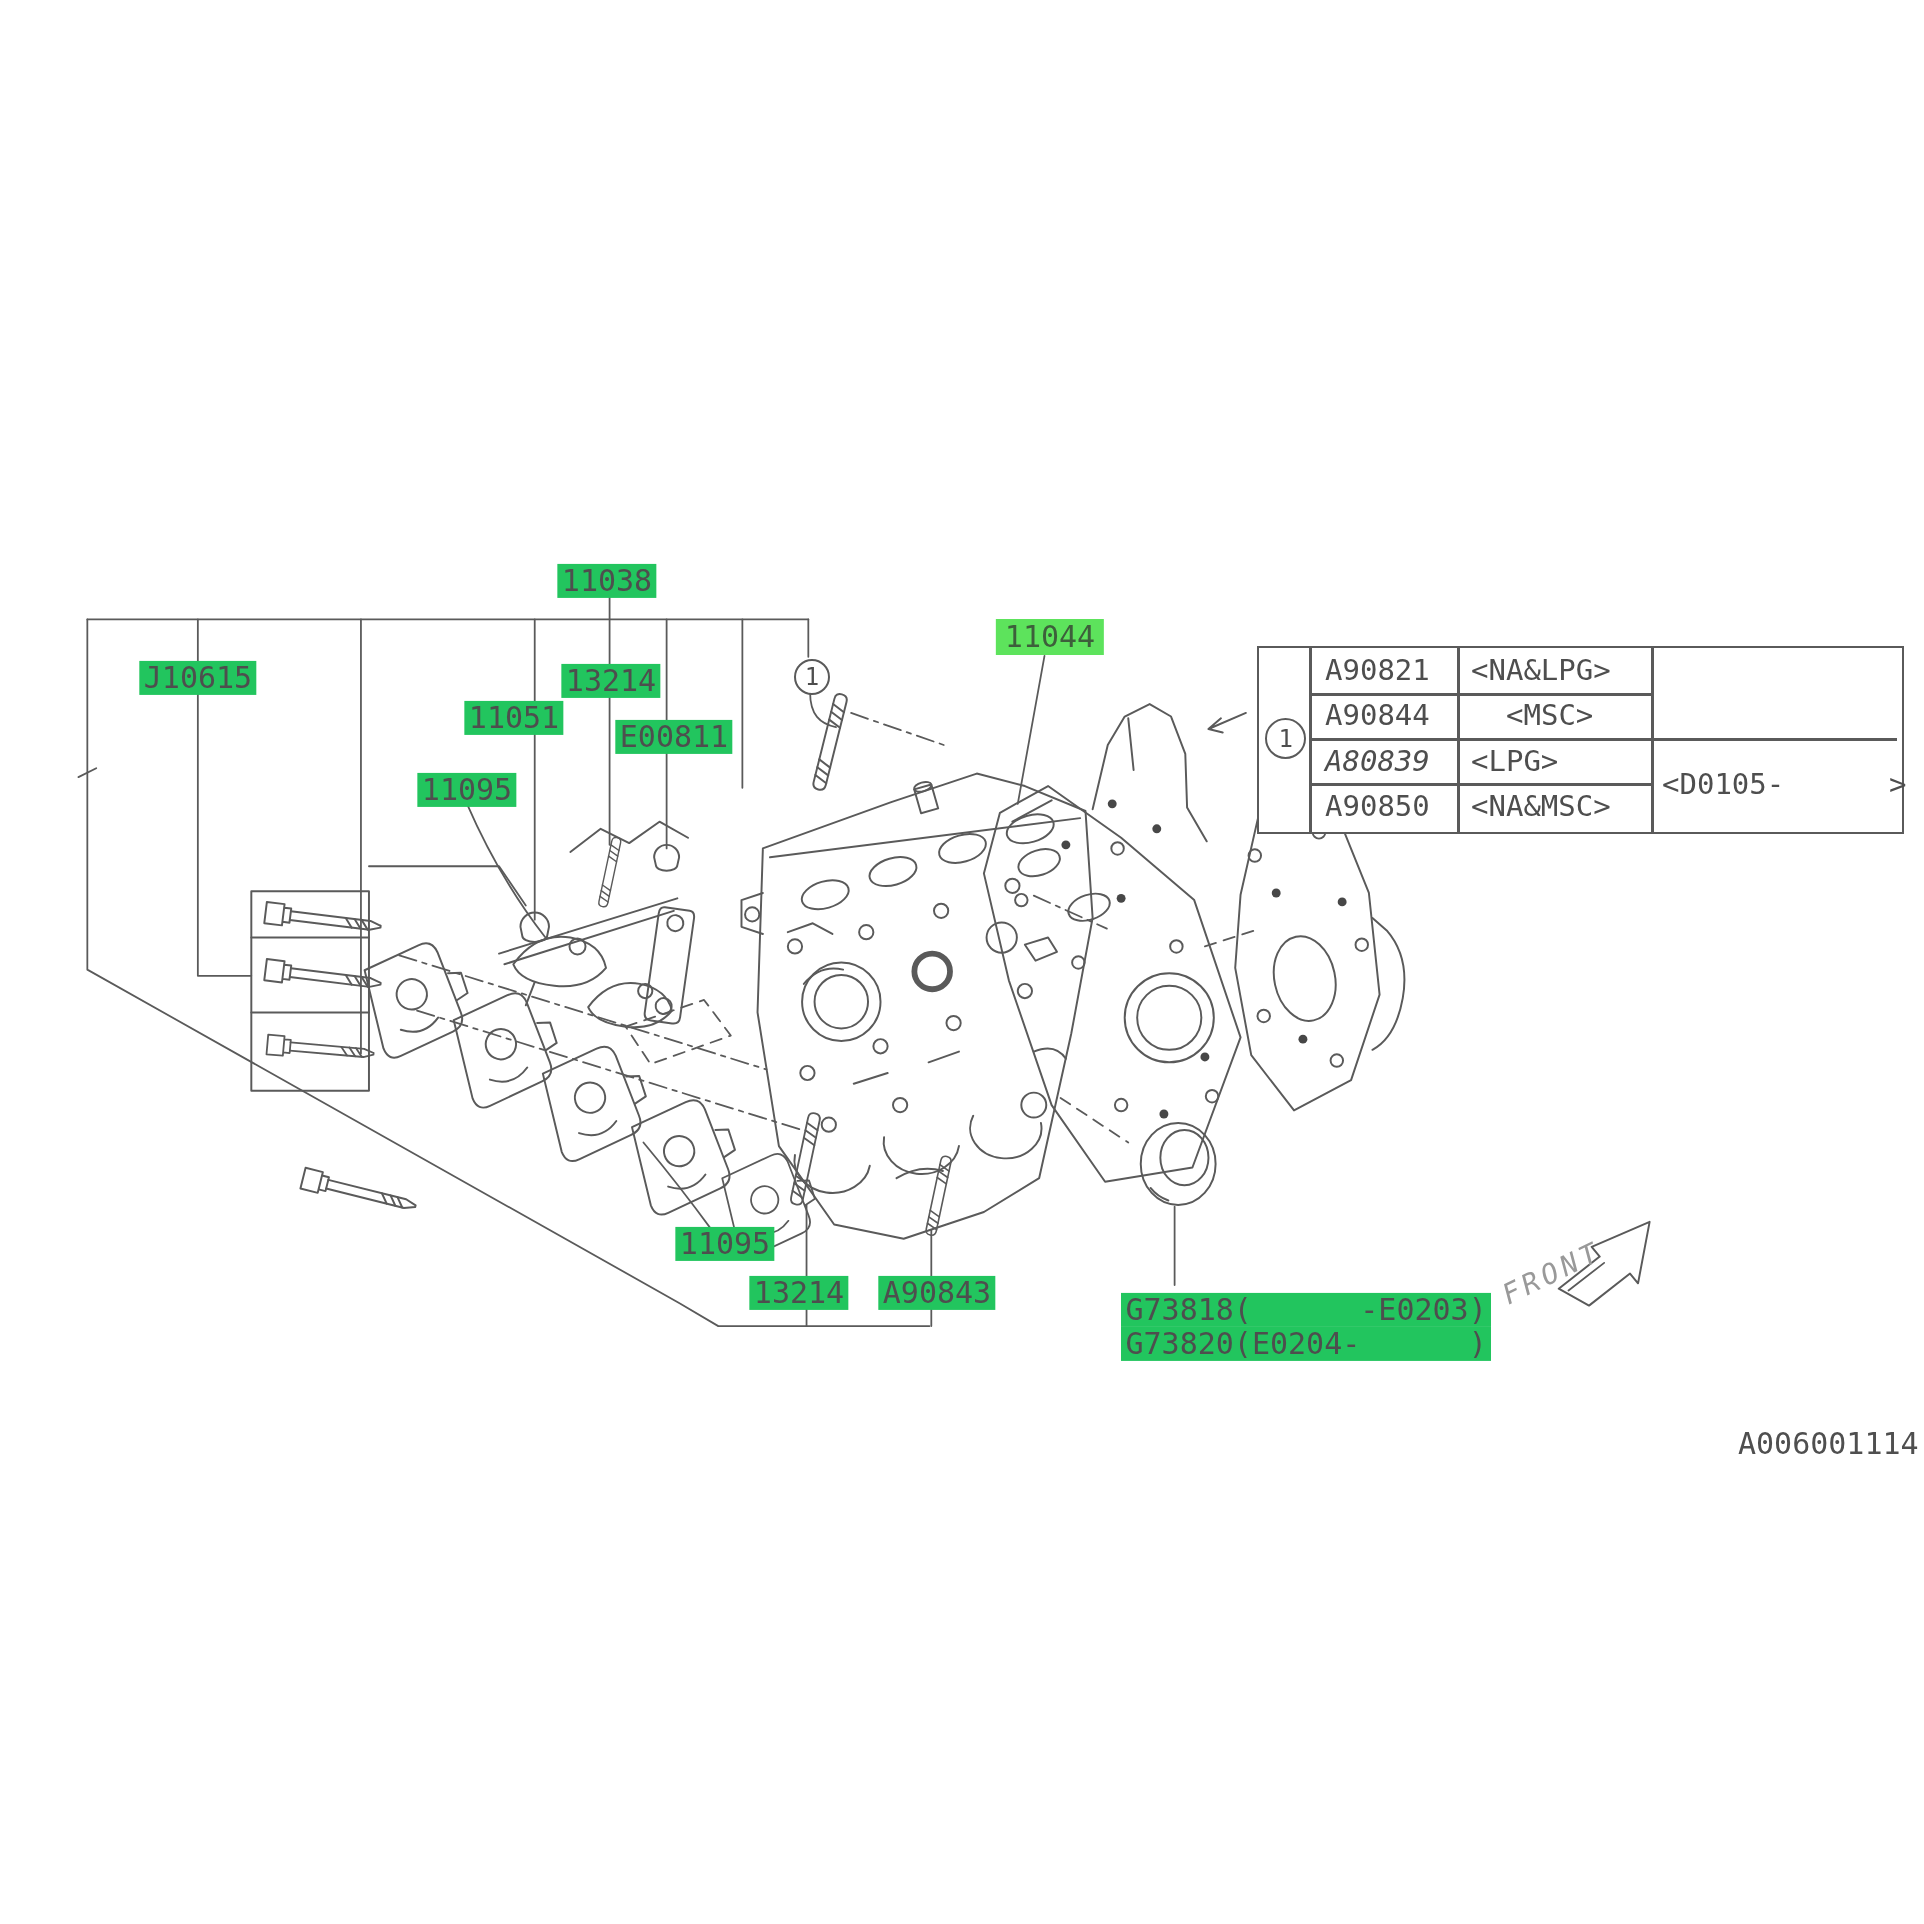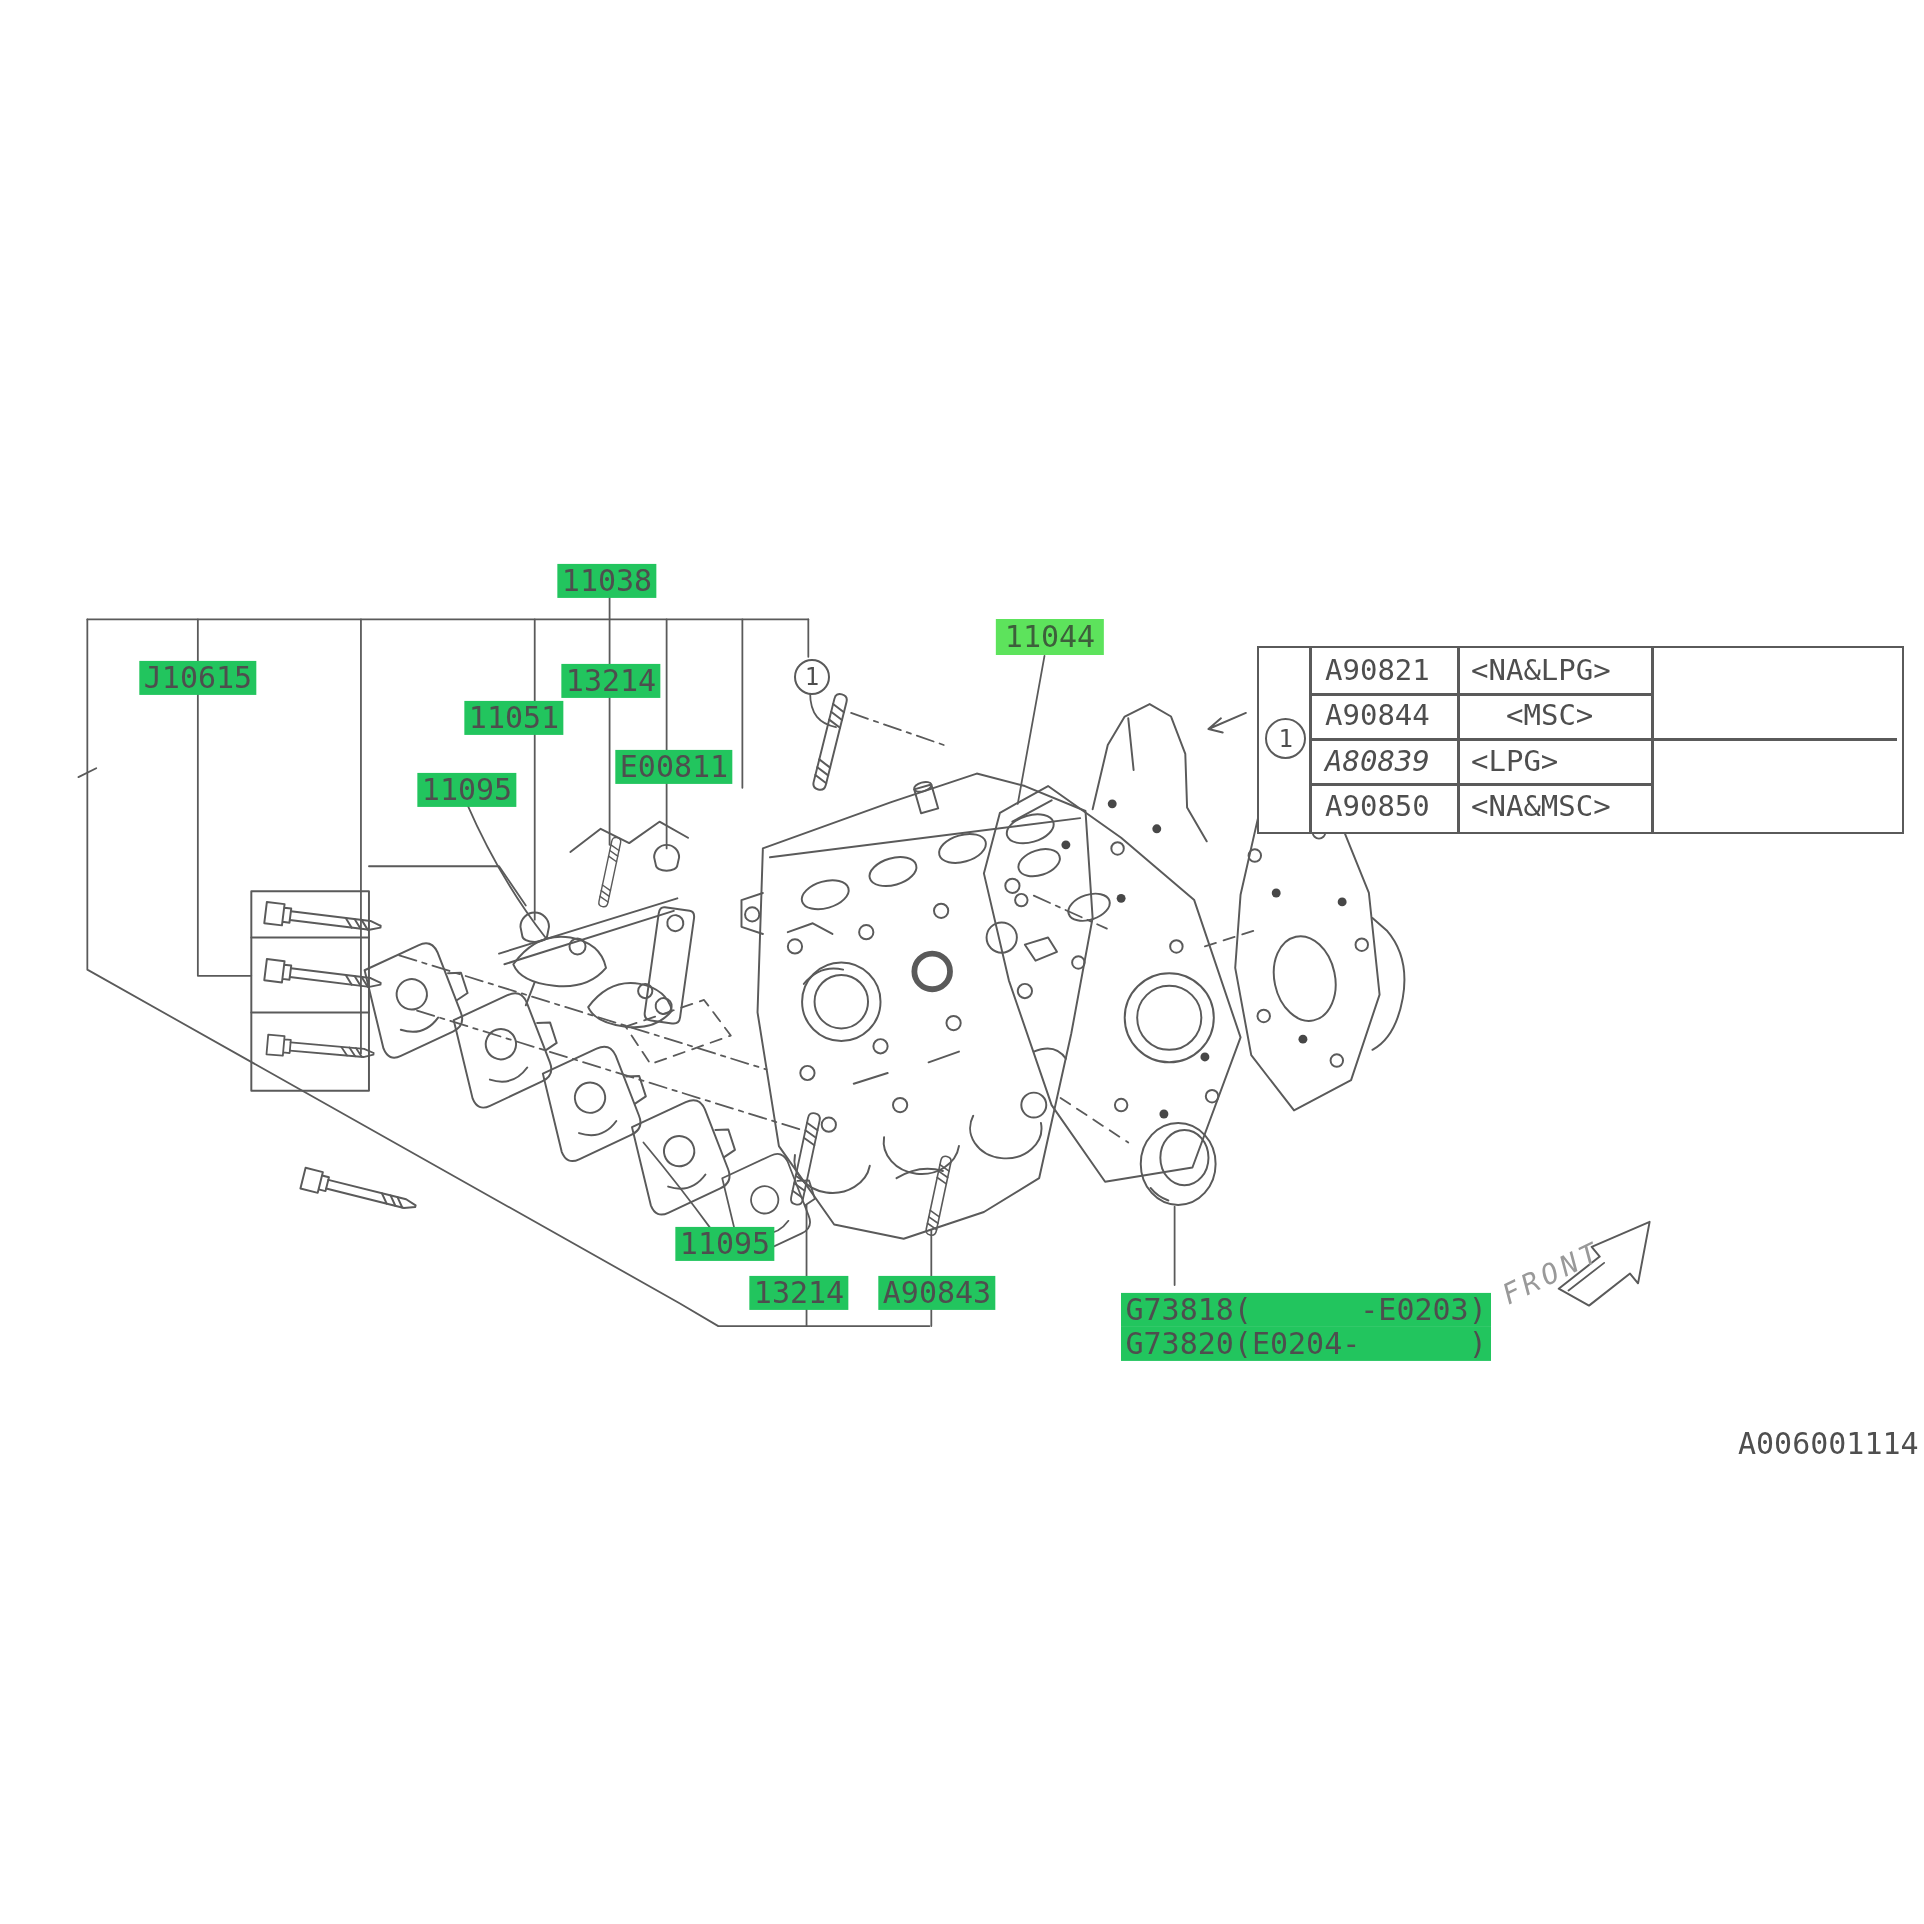--- a/index.html
+++ b/index.html
@@ -213,21 +213,21 @@
     <g>
       <path class="ln" d="M1749,1446 L1795,1410 L1786,1399 L1851,1371 L1838,1440 L1829,1429 L1783,1465 Z"></path>
       <path class="ln thin" d="M1760,1448 L1800,1417"></path>
     </g>
   </svg>
 
   <div class="lbl" style="left:198px;top:678px;">J10615</div>
   <div class="lbl" style="left:607px;top:581px;">11038</div>
   <div class="lbl" style="left:611px;top:681px;">13214</div>
   <div class="lbl" style="left:514px;top:718px;">11051</div>
-  <div class="lbl" style="left:674px;top:767px;">E00811</div>
+  <div class="lbl" style="left:674px;top:737px;">E00811</div>
   <div class="lbl" style="left:467px;top:790px;">11095</div>
   <div class="lbl green" style="left:1050px;top:637px;">11044</div>
   <div class="lbl" style="left:725px;top:1244px;">11095</div>
   <div class="lbl" style="left:799px;top:1293px;">13214</div>
   <div class="lbl" style="left:937px;top:1293px;">A90843</div>
   <div class="lbl left-anchor" style="left:1121px;top:1310px;">G73818(      -E0203)</div>
   <div class="lbl left-anchor" style="left:1121px;top:1344px;">G73820(E0204-      )</div>
 
   <div class="circ" style="left:794px;top:659px;width:32px;height:32px;">
     <span>1</span>
@@ -248,20 +248,21 @@
     <div class="tcell" style="left:66px;top:0px;">A90821</div>
     <div class="tcell" style="left:66px;top:45px;">A90844</div>
     <div class="tcell" style="left:66px;top:91px;font-style:italic;">A80839</div>
     <div class="tcell" style="left:66px;top:136px;">A90850</div>
 
     <div class="tcell" style="left:212px;top:0px;">&lt;NA&amp;LPG&gt;</div>
     <div class="tcell" style="left:223px;top:45px;margin-left:24px;">&lt;MSC&gt;</div>
     <div class="tcell" style="left:212px;top:91px;">&lt;LPG&gt;</div>
     <div class="tcell" style="left:212px;top:136px;">&lt;NA&amp;MSC&gt;</div>
 
+    <div class="trange" style="left:403px;top:91px;">&lt;D0105-      &gt;</div>
   </div>
 
   <div id="front-label">FRONT</div>
 
   <div id="doc-code">A006001114</div>
 
 </div>
 
 
 </body></html>

